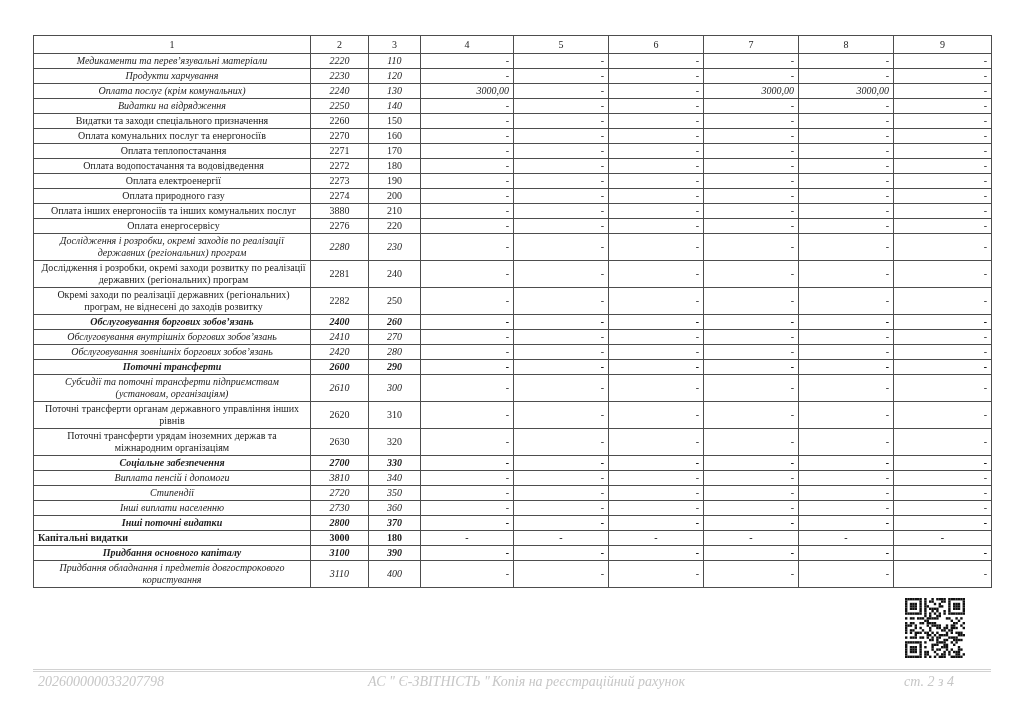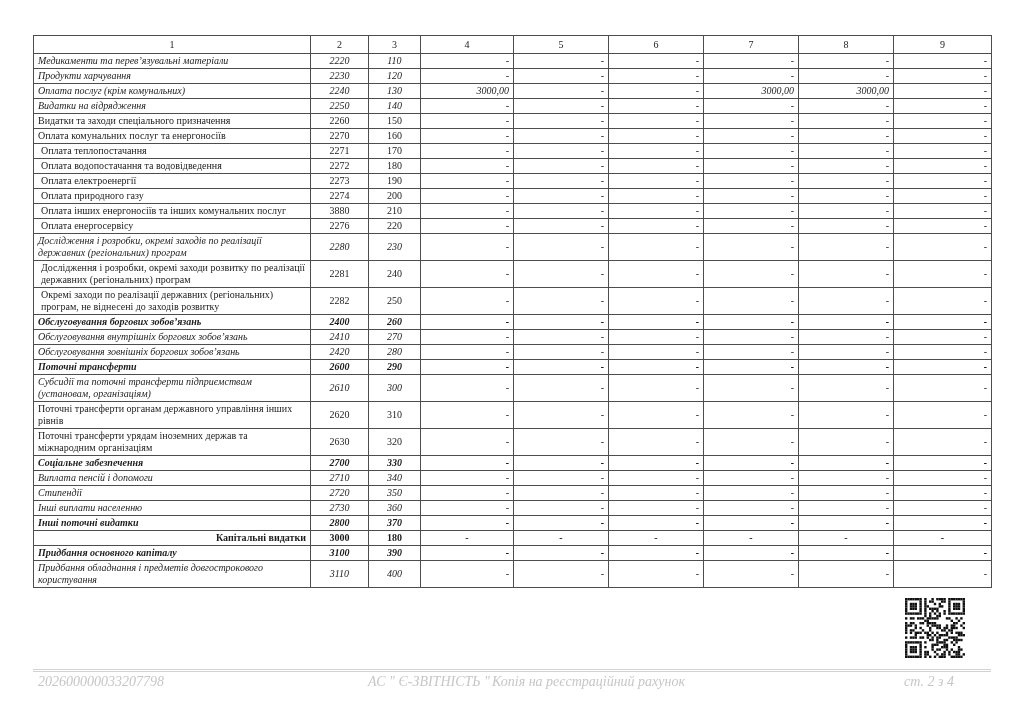--- a/index.html
+++ b/index.html
@@ -37,31 +37,31 @@
     line-height: 1.16;
     font-weight: normal;
     vertical-align: middle;
     overflow: hidden;
   }
   table.budget thead th {
     text-align: center;
     height: 15px;
     font-size: 10px;
   }
-  td.lbl { text-align: left; }
+  td.lbl { text-align: center; }
   td.lbl.ind { padding-left: 7px; }
   td.code { text-align: center; }
   td.val { text-align: right; padding-right: 5px; }
   tr.single td { height: 12px; }
   tr.dbl td { height: 24px; }
 
   tr.i td { font-style: italic; }
   tr.bi td { font-style: italic; font-weight: bold; }
   tr.bc td { font-weight: bold; text-align: center; }
-  tr.bc td.lbl { text-align: right; }
+  tr.bc td.lbl { text-align: left; }
 
   .qr-box {
     position: absolute;
     left: 905px; top: 598px;
     width: 60px; height: 60px;
   }
 
   .footer-rule {
     position: absolute;
     left: 33px; right: 33px; top: 669px;
@@ -359,21 +359,21 @@
           <td class="code">330</td>
           <td class="val">-</td>
           <td class="val">-</td>
           <td class="val">-</td>
           <td class="val">-</td>
           <td class="val">-</td>
           <td class="val">-</td>
         </tr>
         <tr class="i single">
           <td class="lbl">Виплата пенсій і допомоги</td>
-          <td class="code">2710</td>
+          <td class="code">3810</td>
           <td class="code">340</td>
           <td class="val">-</td>
           <td class="val">-</td>
           <td class="val">-</td>
           <td class="val">-</td>
           <td class="val">-</td>
           <td class="val">-</td>
         </tr>
         <tr class="i single">
           <td class="lbl">Стипендії</td>

